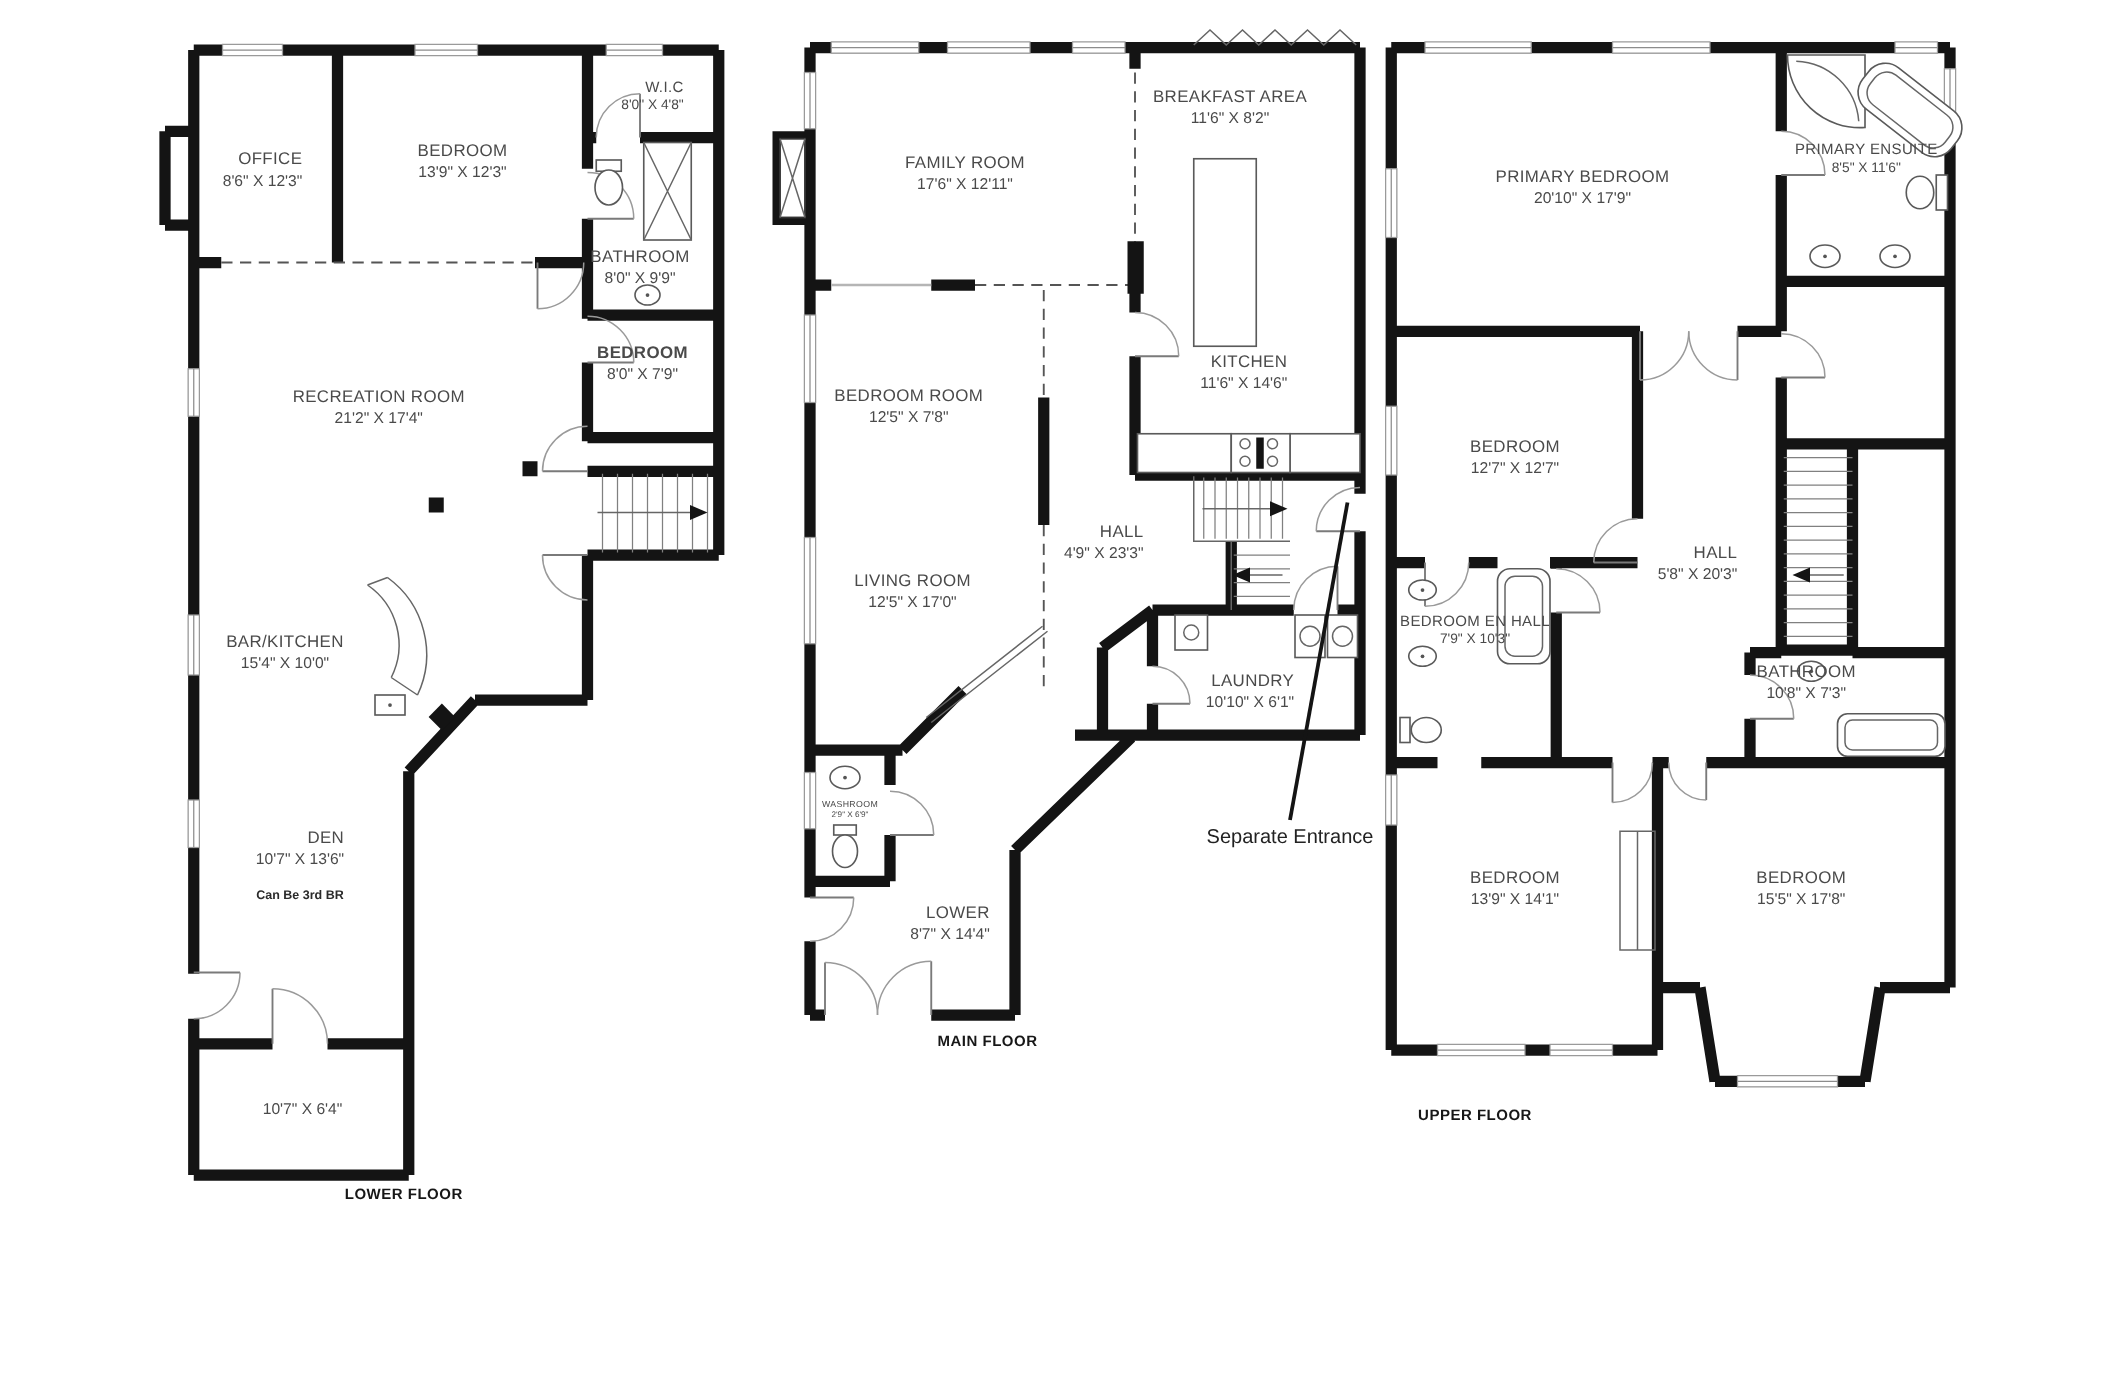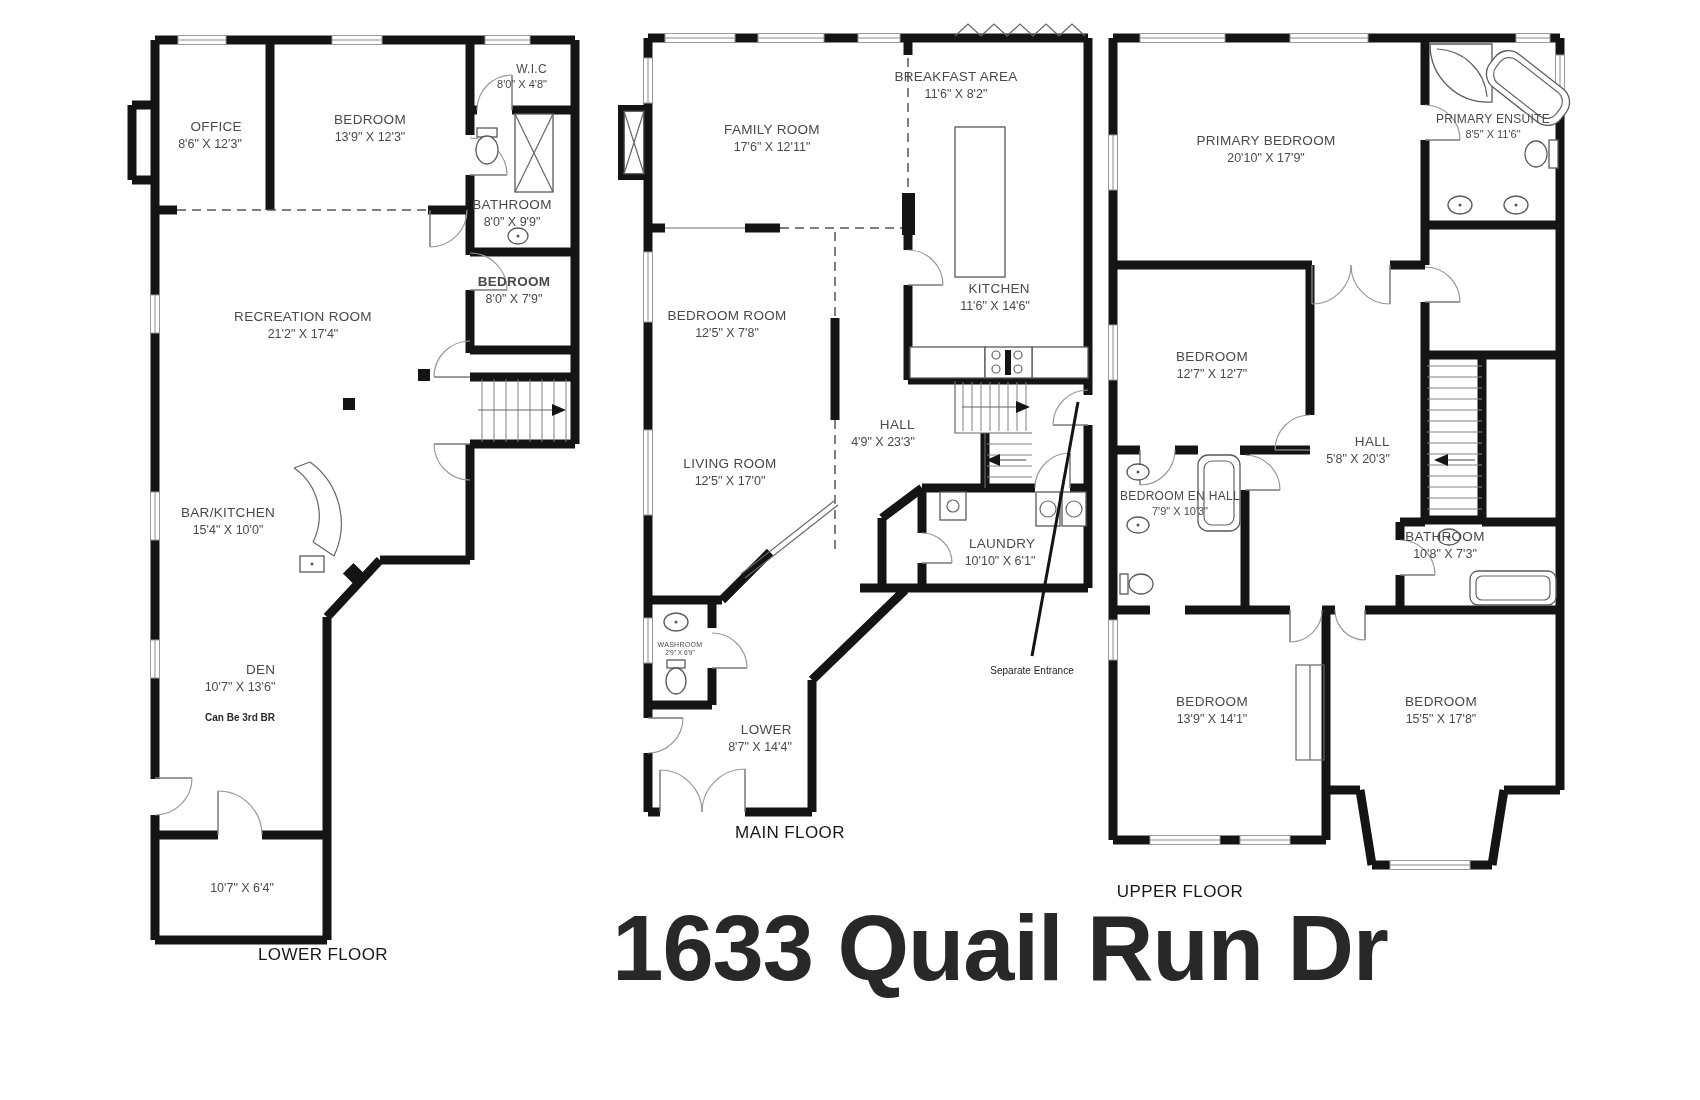--- a/index.html
+++ b/index.html
@@ -22,23 +22,23 @@
   .rl{position:absolute;transform:translate(-50%,-50%);text-align:center;color:#4a4a4a;
       white-space:nowrap;line-height:1.35;z-index:3;}
   .rn{font-size:13.5px;letter-spacing:.3px;text-align:right;}
   .rd{font-size:12.5px;}
   .rl-sm .rn{font-size:12px;}
   .rl-sm .rd{font-size:11px;}
   .rl-tiny .rn{font-size:7px;}
   .rl-tiny .rd{font-size:6.5px;}
   .rnote{position:absolute;transform:translate(-50%,-50%);font-size:10px;color:#2b2b2b;
          font-weight:600;white-space:nowrap;z-index:3;}
-  .fl{position:absolute;transform:translate(-50%,-50%);font-size:17px;color:#171717;
-      letter-spacing:.4px;font-weight:400;white-space:nowrap;z-index:3;text-align:right;}
-  .ann{position:absolute;transform:translate(-50%,-50%);font-size:10px;color:#222;
+  .fl{position:absolute;transform:translate(-50%,-50%);font-size:12px;color:#171717;
+      letter-spacing:.4px;font-weight:700;white-space:nowrap;z-index:3;text-align:right;}
+  .ann{position:absolute;transform:translate(-50%,-50%);font-size:16px;color:#222;
        white-space:nowrap;z-index:3;}
   .title{position:absolute;transform:translate(-50%,-50%);font-size:92px;font-weight:700;
          color:#282828;letter-spacing:-1px;white-space:nowrap;z-index:3;}
 </style>
 </head>
 <body>
 
 <div class="canvas">
 
 <svg width="1700" height="1100" viewBox="0 0 1700 1100">
@@ -338,21 +338,21 @@
   <div class="rnote" style="left:240px;top:717px">Can Be 3rd BR</div>
   <div class="rl" style="left:242px;top:888px">
     <div class="rd">10'7" X 6'4"</div>
   </div>
   <div class="fl" style="left:323px;top:955px">LOWER FLOOR</div>
 
   <div class="rl" style="left:772px;top:139px">
     <div class="rn">FAMILY ROOM</div>
     <div class="rd">17'6" X 12'11"</div>
   </div>
-  <div class="rl" style="left:956px;top:86px">
+  <div class="rl" style="left:984px;top:86px">
     <div class="rn">BREAKFAST AREA</div>
     <div class="rd">11'6" X 8'2"</div>
   </div>
   <div class="rl" style="left:995px;top:298px">
     <div class="rn">KITCHEN</div>
     <div class="rd">11'6" X 14'6"</div>
   </div>
   <div class="rl" style="left:727px;top:325px">
     <div class="rn">BEDROOM ROOM</div>
     <div class="rd">12'5" X 7'8"</div>
@@ -407,15 +407,14 @@
   <div class="rl" style="left:1212px;top:711px">
     <div class="rn">BEDROOM</div>
     <div class="rd">13'9" X 14'1"</div>
   </div>
   <div class="rl" style="left:1441px;top:711px">
     <div class="rn">BEDROOM</div>
     <div class="rd">15'5" X 17'8"</div>
   </div>
   <div class="fl" style="left:1180px;top:892px">UPPER FLOOR</div>
 
-  <div class="title" style="left:1000px;top:948px">1633 Quail Run Dr</div>
 
 </div>
 
 </body></html>

